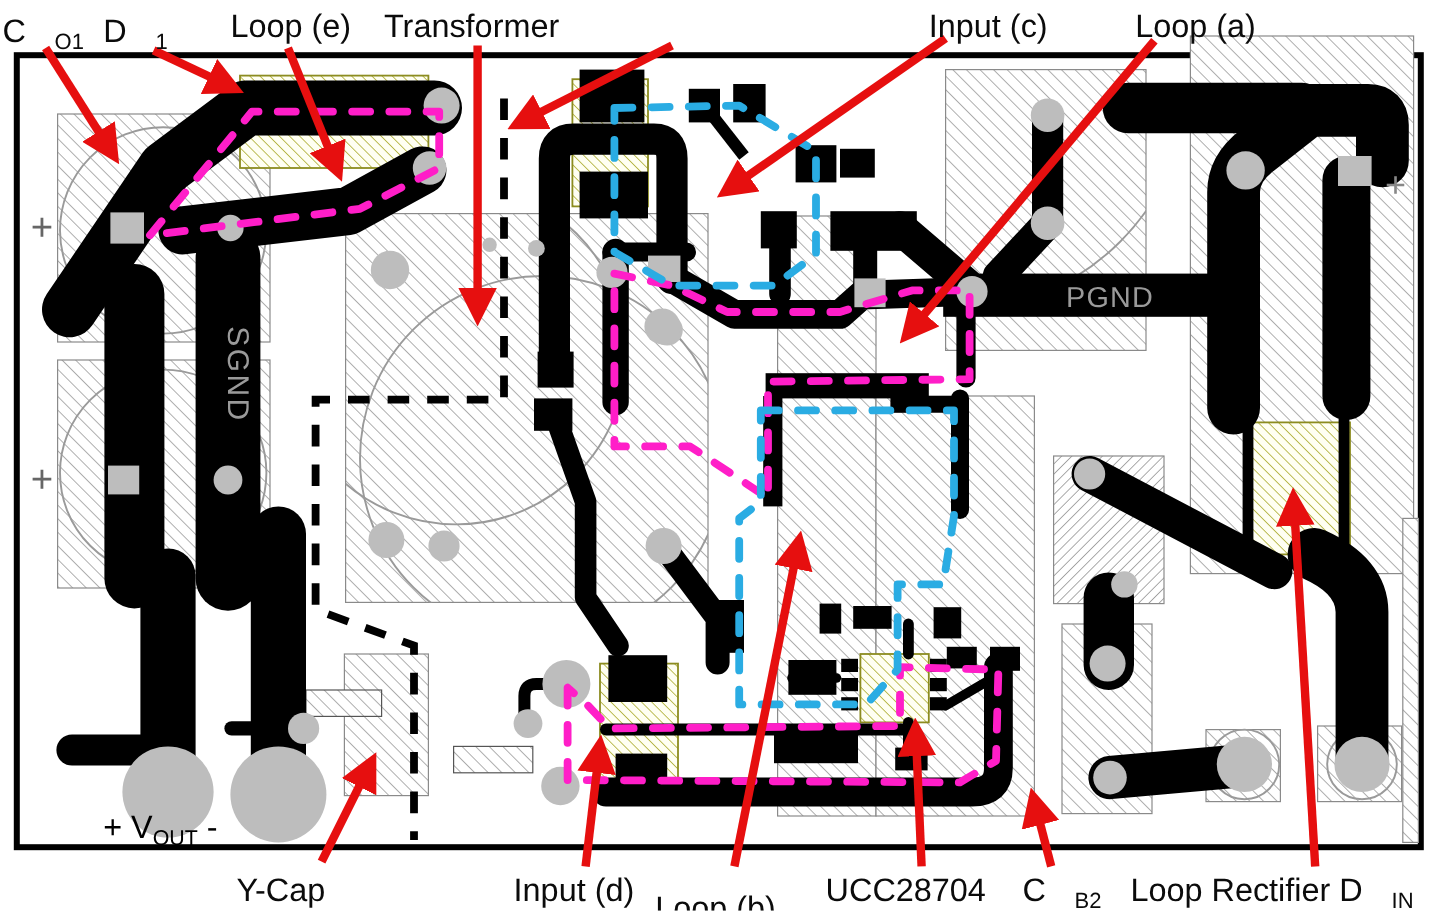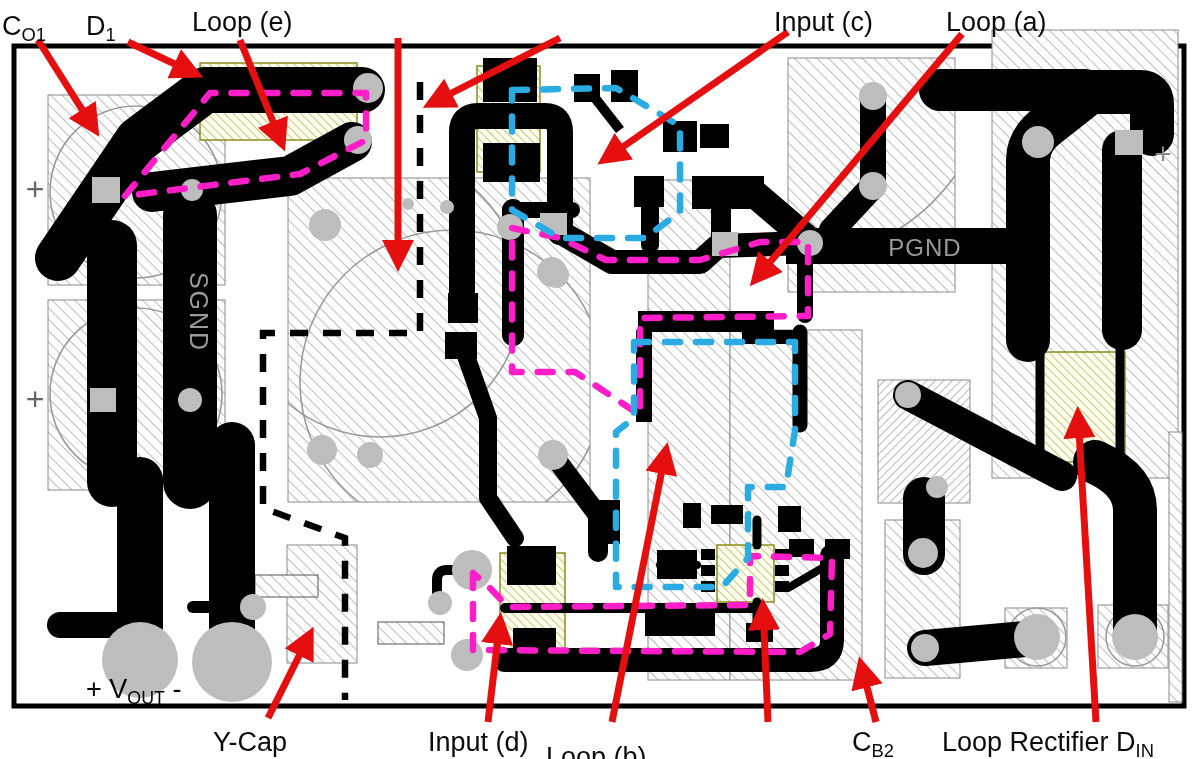--- a/index.html
+++ b/index.html
@@ -5,21 +5,21 @@
   :root{
     --loop_magenta:#FF1EC8; --loop_cyan:#2AACE3; --arrow_red:#E60F0F;
     --copper_hatch:#999999; --footprint_olive:#A3A31B; --pad_gray:#BDBDBD;
     --silkscreen_gray:#9A9A9A; --board_border:#000000;
   }
   html,body{margin:0;padding:0;background:#fff;}
   #stage{position:relative;width:1200px;height:759px;background:#fff;overflow:hidden;
          font-family:"Liberation Sans", sans-serif;}
   #pcb{position:absolute;left:0;top:0;}
   .lbl{position:absolute;font-size:27px;color:#0b0b0b;white-space:nowrap;line-height:1.05;}
-  .lbl sub{font-size:68%;}
+  .lbl sub{font-size:68%;margin-left:24px;}
   .vout{position:absolute;font-size:27px;color:#000;white-space:nowrap;}
   .vout sub{font-size:66%;text-decoration:underline;}
 </style>
 </head>
 <body>
 
 <div id="stage">
 
 <svg id="pcb" width="1200" height="759" viewBox="0 0 1200 759">
   <defs>
@@ -244,24 +244,26 @@
     <text x="925" y="256" text-anchor="middle" font-size="24" letter-spacing="1" style="fill:var(--silkscreen_gray)">PGND</text>
     <text x="35" y="200" text-anchor="middle" font-size="32" fill="#666">+</text>
     <text x="35" y="410" text-anchor="middle" font-size="32" fill="#666">+</text>
     <text x="1163" y="164" text-anchor="middle" font-size="30" fill="#888">+</text>
   </g>
 </svg>
 
 <div class="lbl" style="left:2px;top:12px"><span>C</span><sub>O1</sub></div>
 <div class="lbl" style="left:86px;top:12px"><span>D</span><sub>1</sub></div>
 <div class="lbl" style="left:192px;top:8px">Loop (e)</div>
+<div class="lbl" style="left:320px;top:8px">Transformer</div>
 <div class="lbl" style="left:774px;top:8px">Input (c)</div>
 <div class="lbl" style="left:946px;top:8px">Loop (a)</div>
 
-<div class="lbl" style="left:213px;top:728px">Y-Cap</div>
+<div class="lbl" style="left:197px;top:728px">Y-Cap</div>
 <div class="lbl" style="left:428px;top:728px">Input (d)</div>
 <div class="lbl" style="left:546px;top:743px">Loop (b)</div>
+<div class="lbl" style="left:688px;top:728px">UCC28704</div>
 <div class="lbl" style="left:852px;top:728px"><span>C</span><sub>B2</sub></div>
 <div class="lbl" style="left:942px;top:728px"><span>Loop Rectifier D</span><sub>IN</sub></div>
 
 <div class="vout" style="left:86px;top:674px"><span>+ V</span><sub>OUT</sub><span> -</span></div>
 
 </div>
 
 </body></html>

